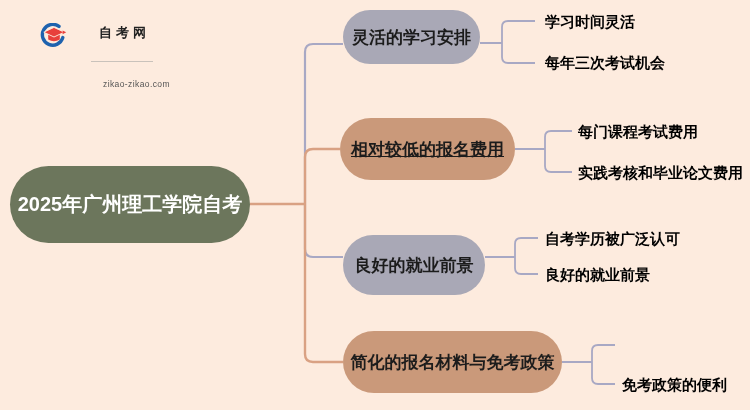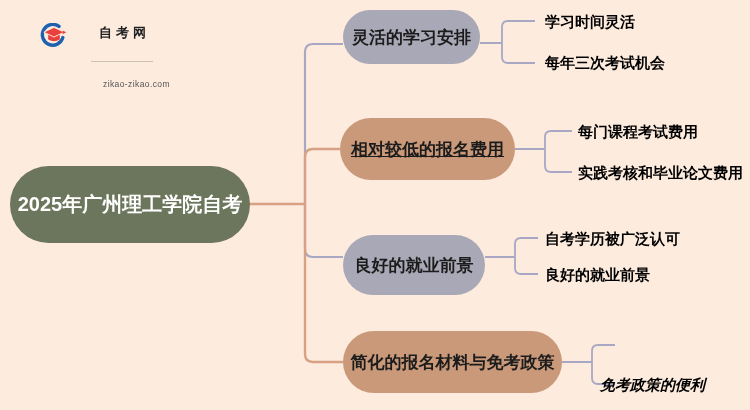--- a/index.html
+++ b/index.html
@@ -57,21 +57,21 @@
     position:absolute;transform:translateY(-50%);
     font-size:15px;font-weight:600;color:#000000;white-space:nowrap;line-height:1;
   }
   .leaf.b1a{left:545px;top:21px;}
   .leaf.b1b{left:545px;top:62px;}
   .leaf.b2a{left:578px;top:131px;}
   .leaf.b2b{left:578px;top:172px;}
   .leaf.b3a{left:545px;top:238px;}
   .leaf.b3b{left:545px;top:274px;}
   .leaf.b4a{left:622px;top:345px;}
-  .leaf.b4b{left:600px;top:384px;font-style:italic;}
+  .leaf.b4b{left:622px;top:384px;}
 </style>
 </head>
 <body>
 
 <div class="canvas">
 
   <svg class="wires" width="750" height="410" viewBox="0 0 750 410">
 
     <g fill="none" stroke="#A8A8C4" stroke-width="2.2">
       <path d="M305,204 V52 Q305,44 313,44 H343"></path>

